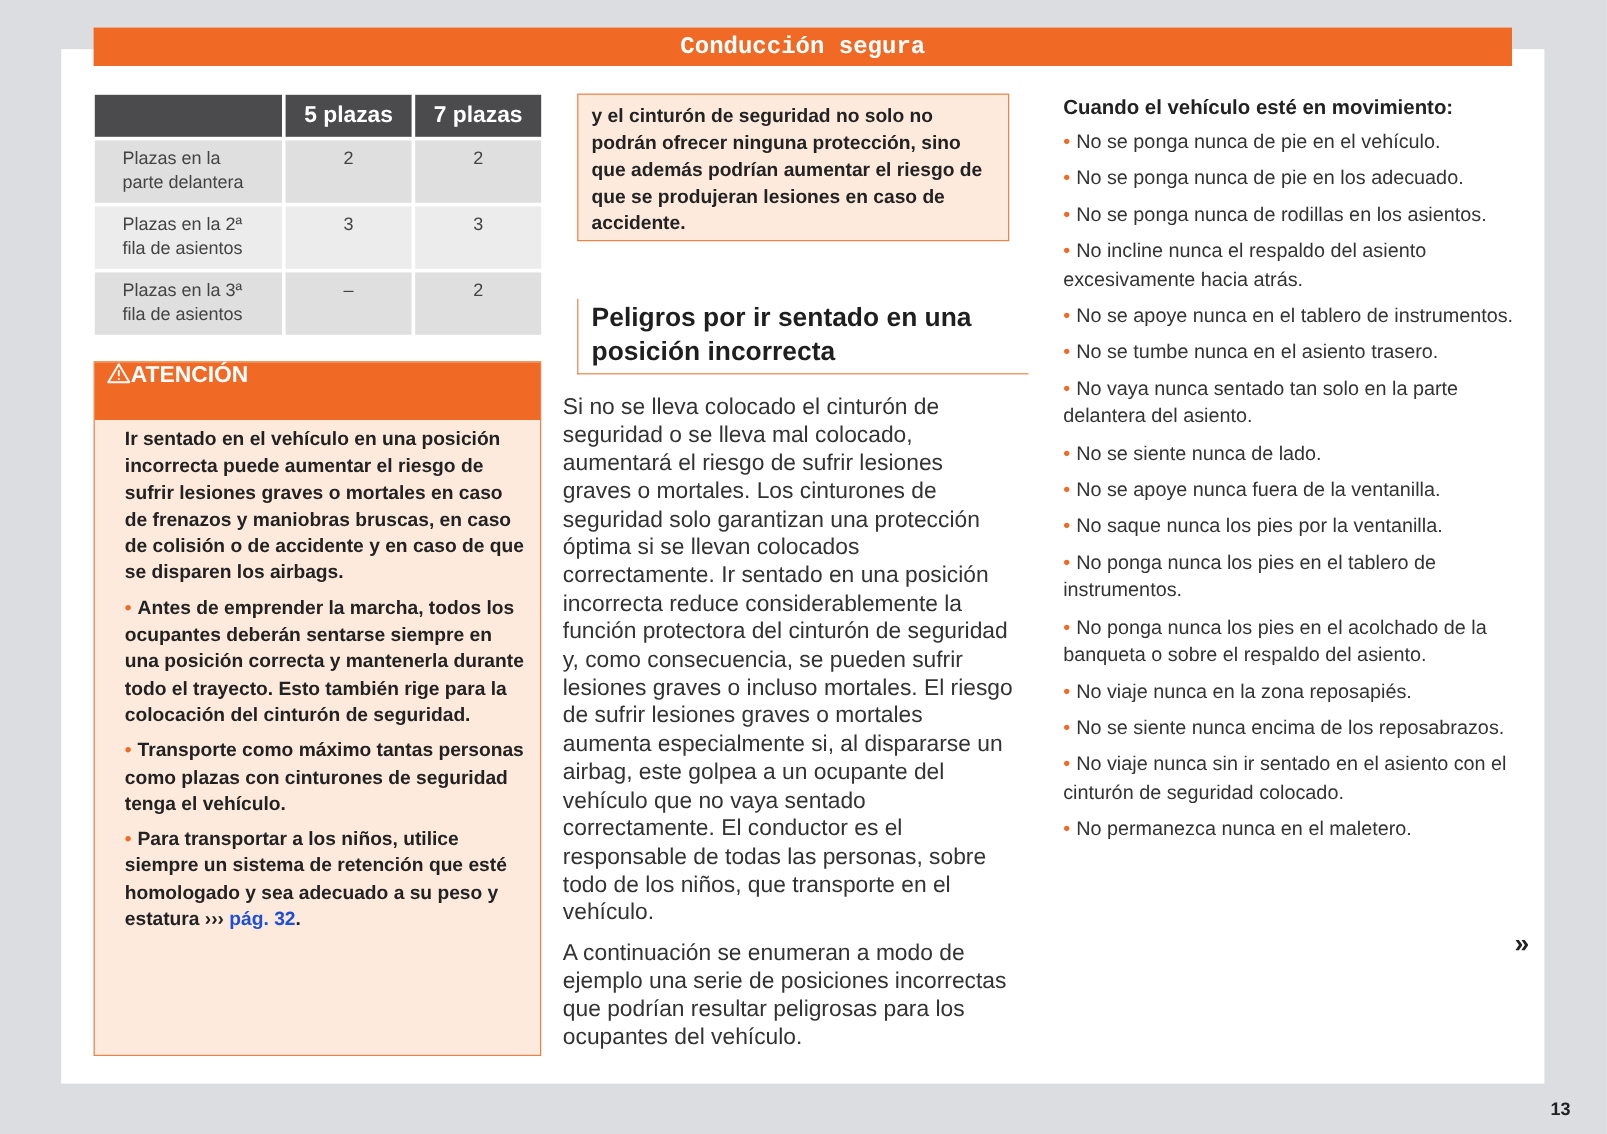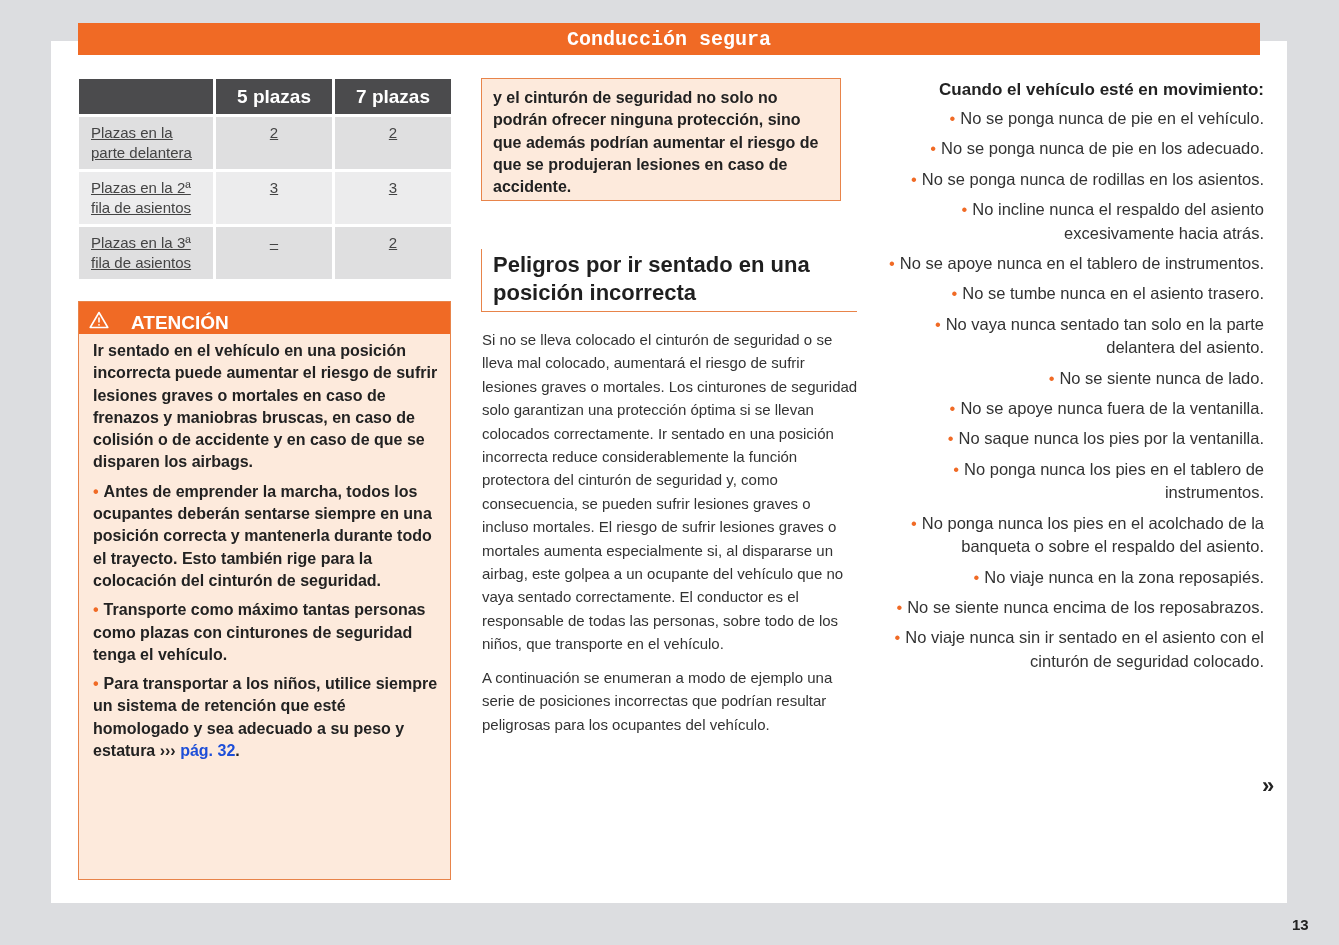--- a/index.html
+++ b/index.html
@@ -25,60 +25,60 @@
   
   .col1 { position:absolute; left:79px; top:79px; width:374px; }
   table.seats {
     border-collapse:separate; border-spacing:3px; width:378px; margin-left:-3px; margin-top:-3px;
   }
   table.seats th {
     background:#4b4b4d; color:#fff; font-size:19px; font-weight:bold;
     height:35px; text-align:center; padding:0;
   }
   table.seats td {
-    font-size:15px; color:#444; vertical-align:top; padding:6px 12px; height:40px; line-height:20px;text-decoration:underline;
+    font-size:15px; color:#444; vertical-align:top; padding:6px 23px; height:40px; line-height:20px;
   }
   table.seats td.num { text-align:center; }
   table.seats tr.shade td { background:#dfdfe0; }
   table.seats tr.light td { background:#ececed; }
   table.seats td.rowlabel { width:110px; }
 
   .warn-box {
     position:absolute; left:78px; top:301px; width:373px; height:579px;
     border:1.5px solid #e8844a; background:#fdeadc; box-sizing:border-box;
   }
   .warn-head {
     background:#f06a25; color:#fff; font-weight:bold; font-size:19px;
-    height:32px; display:flex; align-items:flex-end; padding-left:10px; gap:22px;
+    height:48px; display:flex; align-items:flex-start; padding-left:10px; gap:0;
   }
-  .warn-body { padding:6px 10px 0 14px; font-weight:bold; font-size:16px; line-height:22.3px; color:#222; }
+  .warn-body { padding:6px 10px 0 25px; font-weight:bold; font-size:16px; line-height:22.3px; color:#222; }
   .warn-body p { margin:0 0 7px 0; }
   .bullet-dot { color:#f06a25; margin-right:5px; }
   .link-ref { color:#1d4ed8;margin-top:23px; }
 
   
   .cont-box {
     position:absolute; left:481px; top:78px; width:360px; height:123px;
     border:1.5px solid #e8844a; background:#fdeadc; box-sizing:border-box;
     padding:8px 11px; font-weight:bold; font-size:16px; line-height:22.3px; color:#222;
   }
   .section-title {
     position:absolute; left:481px; top:249px; width:376px;
     border-left:1.5px solid #e8844a; border-bottom:1.5px solid #e8844a;
     padding:2px 0 4px 11px; box-sizing:border-box;
     font-size:22px; font-weight:bold; line-height:28px; color:#1f1f1f;
   }
   .body-text {
-    position:absolute; left:482px; top:328px; width:378px;
-    font-size:15px; line-height:23.4px; color:#333;
+    position:absolute; left:469px; top:328px; width:378px;
+    font-size:19px; line-height:23.4px; color:#333;
   }
   .body-text p { margin:0 0 10px 0; }
 
   
-  .col3 { position:absolute; left:886px; top:78px; width:378px; font-size:16.5px; line-height:23.4px; color:#333;text-align:right; }
+  .col3 { position:absolute; left:886px; top:78px; width:378px; font-size:16.5px; line-height:23.4px; color:#333; }
   .col3 h3 { margin:0 0 6px 0; font-size:17px; font-weight:bold; color:#222; line-height:23px; }
   .col3 ul { list-style:none; margin:0; padding:0; }
   .col3 li { margin:0 0 7px 0; }
   .continue-mark {
     position:absolute; left:1262px; top:773px; font-size:22px; font-weight:bold; color:#222;
   }
 </style>
 </head>
 <body>
 
@@ -160,18 +160,19 @@
     <li><span class="bullet-dot">•</span><span>No se tumbe nunca en el asiento trasero.</span></li>
     <li><span class="bullet-dot">•</span><span>No vaya nunca sentado tan solo en la parte delantera del asiento.</span></li>
     <li><span class="bullet-dot">•</span><span>No se siente nunca de lado.</span></li>
     <li><span class="bullet-dot">•</span><span>No se apoye nunca fuera de la ventanilla.</span></li>
     <li><span class="bullet-dot">•</span><span>No saque nunca los pies por la ventanilla.</span></li>
     <li><span class="bullet-dot">•</span><span>No ponga nunca los pies en el tablero de instrumentos.</span></li>
     <li><span class="bullet-dot">•</span><span>No ponga nunca los pies en el acolchado de la banqueta o sobre el respaldo del asiento.</span></li>
     <li><span class="bullet-dot">•</span><span>No viaje nunca en la zona reposapiés.</span></li>
     <li><span class="bullet-dot">•</span><span>No se siente nunca encima de los reposabrazos.</span></li>
     <li><span class="bullet-dot">•</span><span>No viaje nunca sin ir sentado en el asiento con el cinturón de seguridad colocado.</span></li>
+    <li><span class="bullet-dot">•</span><span>No permanezca nunca en el maletero.</span></li>
   </ul>
 </div>
 
 <div class="continue-mark">»</div>
 
 <div class="page-number">13</div>
 
 </body></html>

